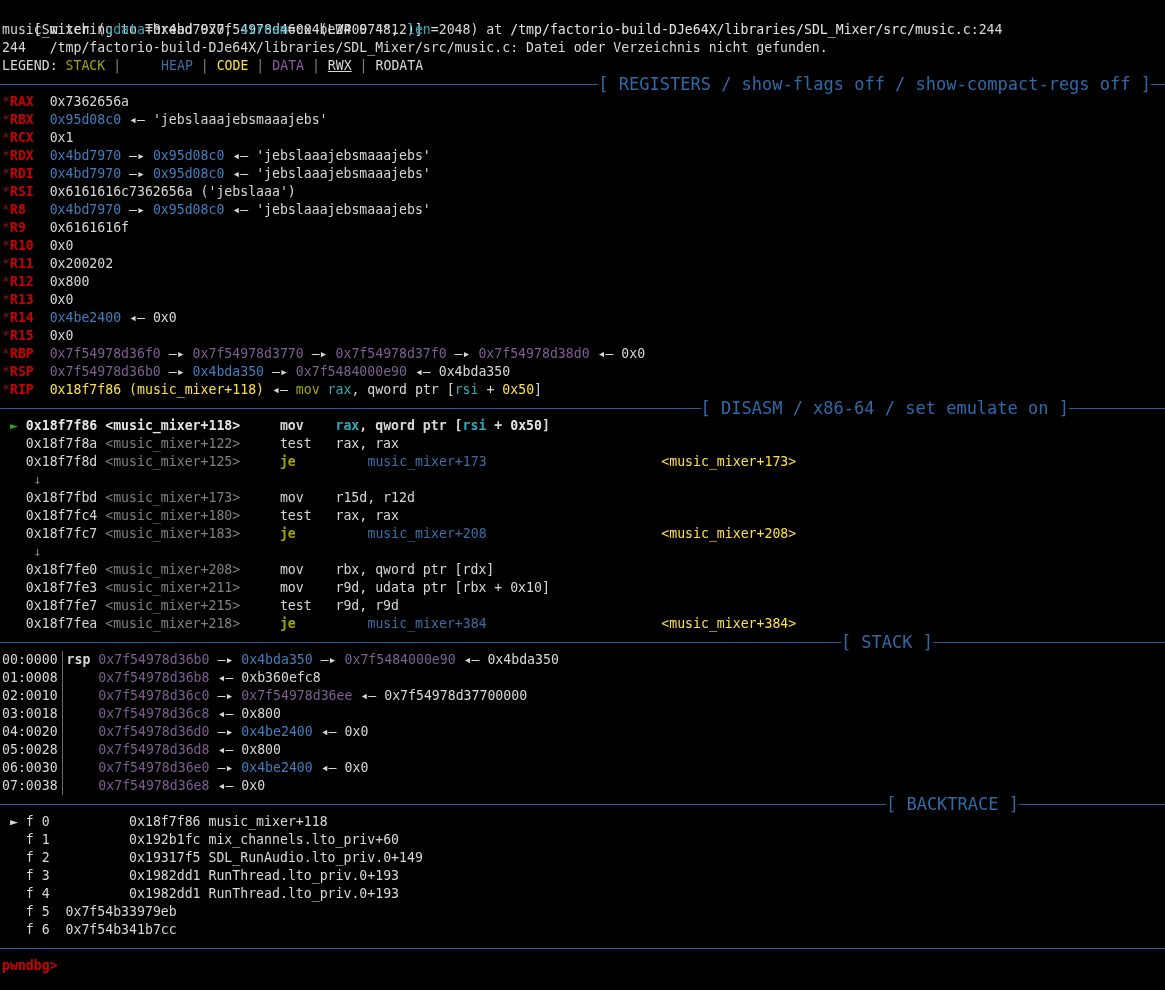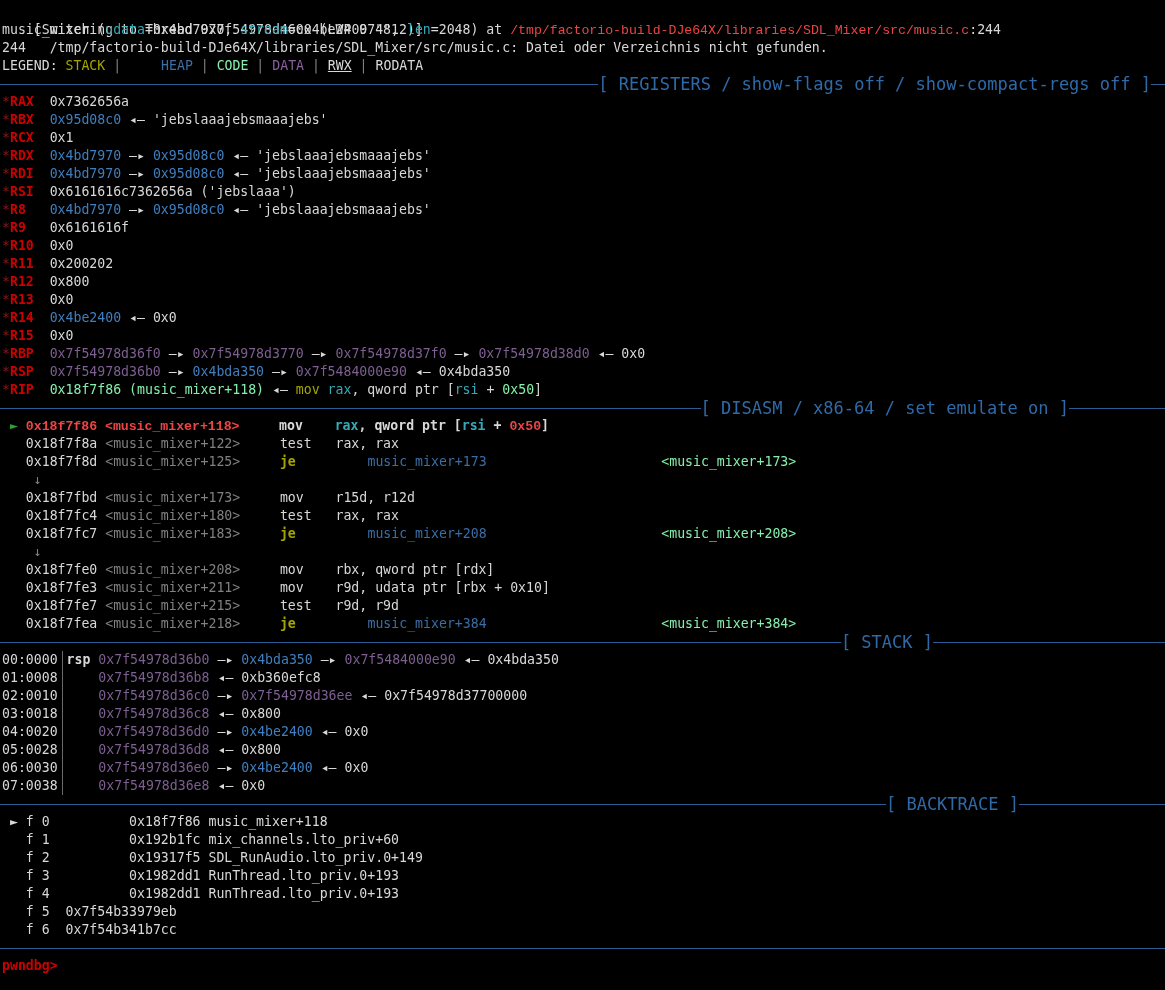--- a/index.html
+++ b/index.html
@@ -22,24 +22,24 @@
     width: 1165px;
     height: 990px;
     padding: 3px 0 0 0;
     box-sizing: border-box;
   }
   .line { white-space: pre; height: 18px; padding-left: 2px; }
 
   
   .c-white   { color: #d8d8d8; }
   .c-gray    { color: #808080; }
-  .c-red     { color: #86efac; }
+  .c-red     { color: #fde047; }
   .c-redb    { color: #cc0000; font-weight: bold; }
   .c-dimred  { color: #8a1a1a; }
-  .c-green   { color: #ef4444; font-family: Liberation Mono, monospace; }
+  .c-green   { color: #e5e5e5; }
   .c-greenb  { color: #2fa32f; font-weight: bold; }
   .c-yellow  { color: #a6a600; }
   .c-blue    { color: #3a6ea5; padding-left: 32px; }
   .c-cyan    { color: #36a9b8; text-align: right; }
   .c-purple  { color: #8b5f9e; }
   .c-stackaddr { color: #7d5f91; }
   .c-heap    { color: #3f7fbf; }
   .c-bold    { font-weight: bold; }
   .ul        { text-decoration: underline; }
 

